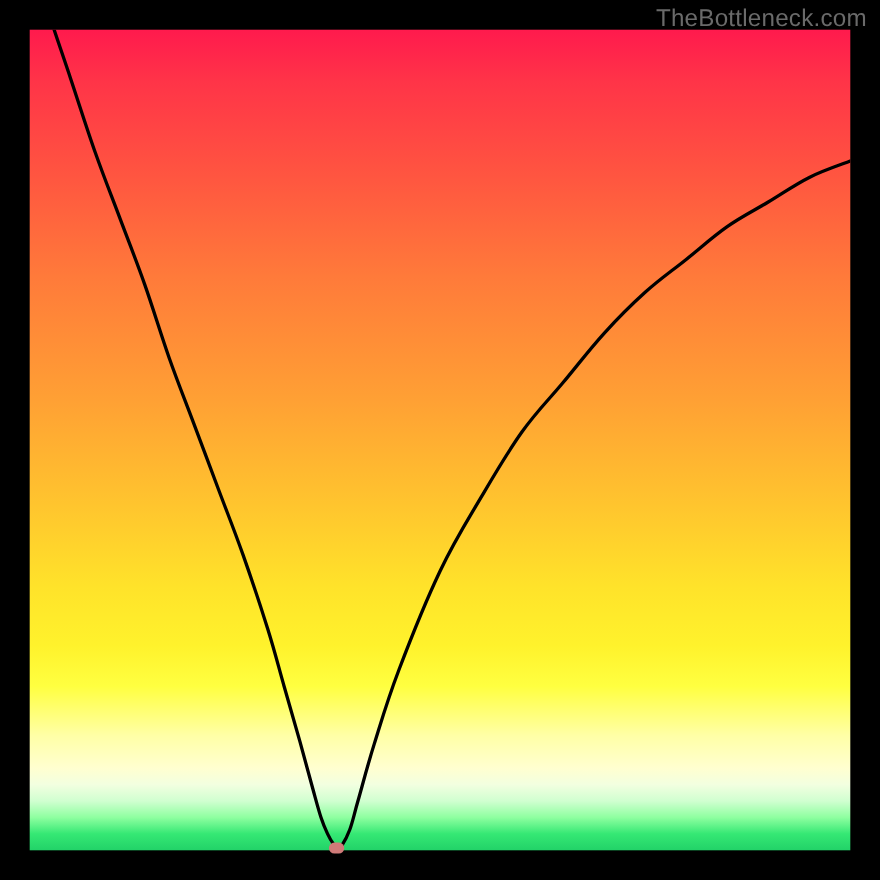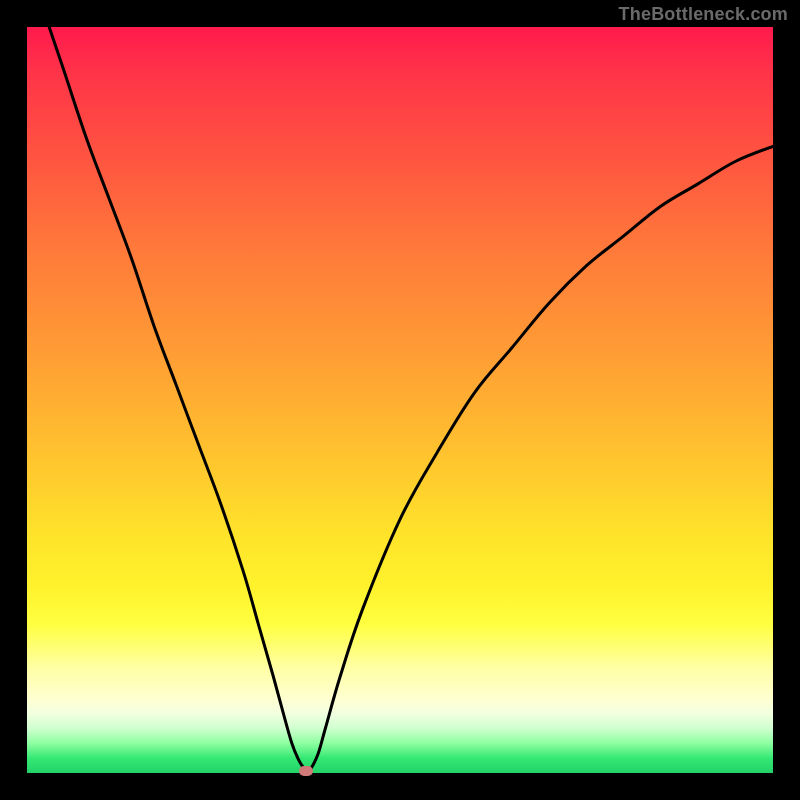--- a/index.html
+++ b/index.html
@@ -54,23 +54,23 @@
     height: 10px;
     border-radius: 6px;
     background: #cf7a78;
     transform: translate(-50%, -50%);
   }
   .watermark {
     position: absolute;
     top: 4px;
     right: 12px;
     color: #6a6a6a;
-    font-size: 18px;
+    font-size: 22px;
     letter-spacing: 0.2px;
-    font-weight: 700;
+    font-weight: 400;
     z-index: 10;
   }
 </style>
 </head>
 <body>
 
 <div class="watermark">TheBottleneck.com</div>
 
 <div class="frame">
   <div class="gradient"></div>

